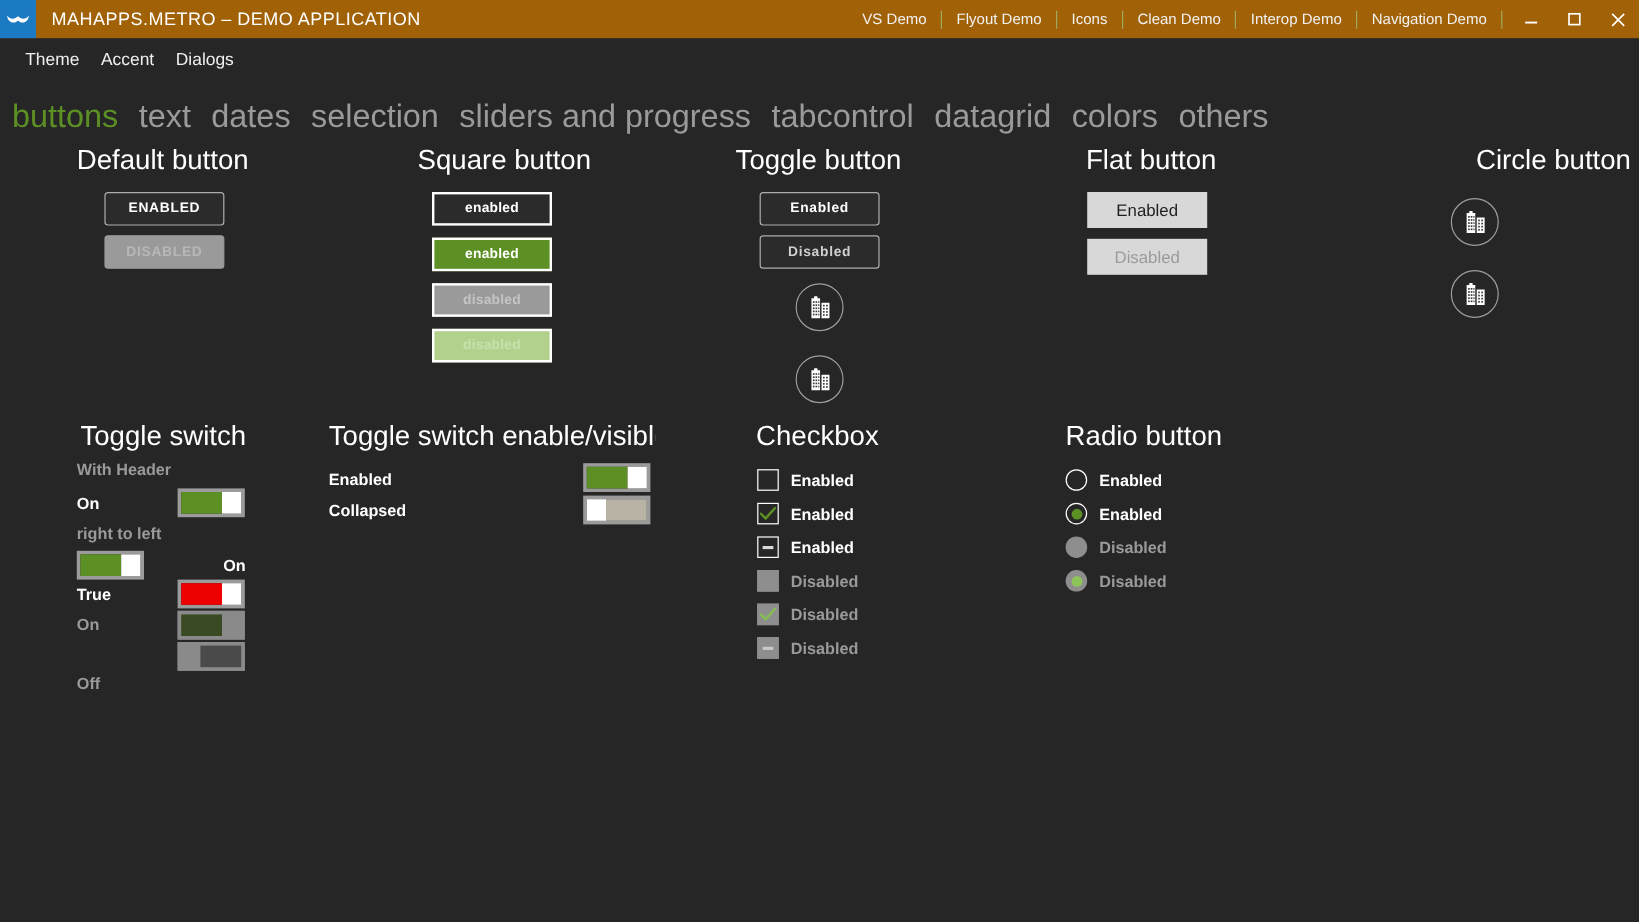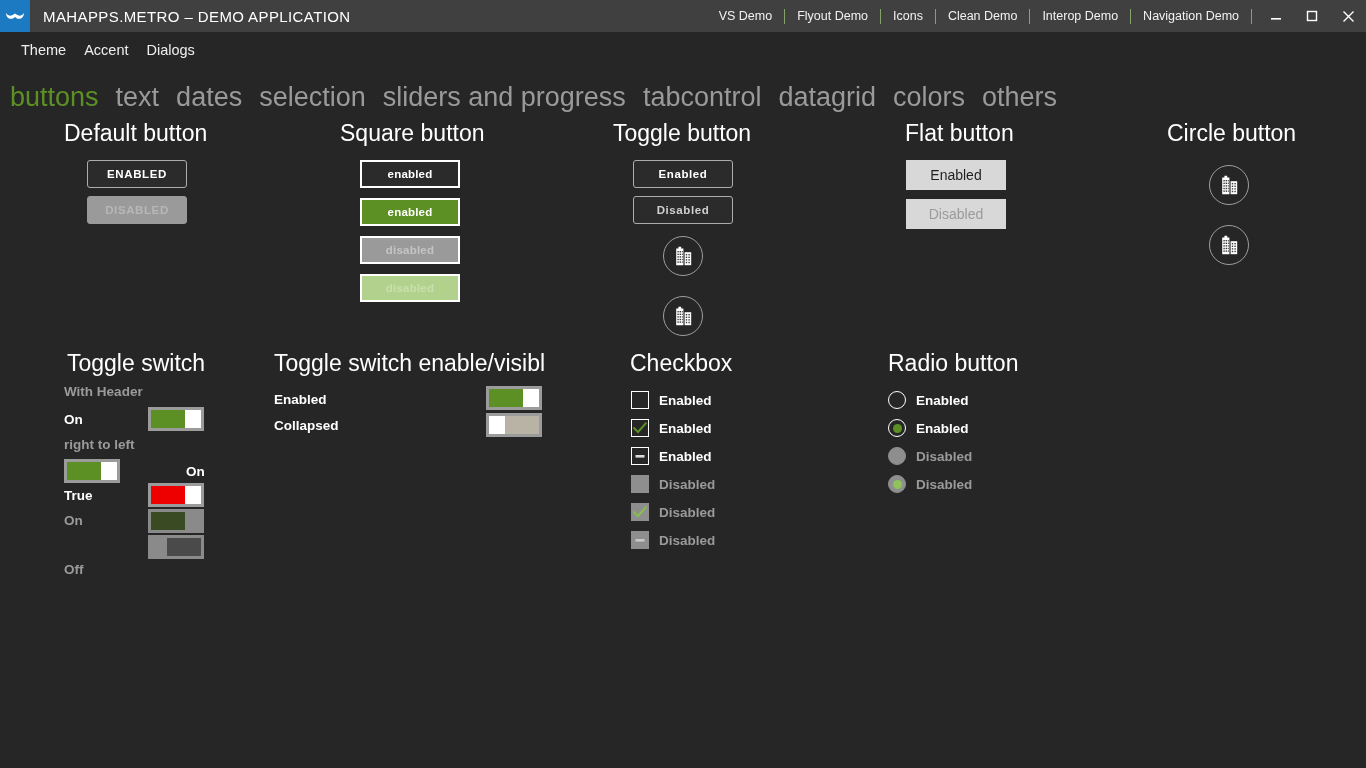--- a/index.html
+++ b/index.html
@@ -6,21 +6,21 @@
   body{
     width:1366px;height:768px;overflow:hidden;
     background:#262626;
     font-family:"Liberation Sans", sans-serif;
     color:#ffffff;
     -webkit-font-smoothing:antialiased;
   }
   
   .titlebar{
     position:absolute;left:0;top:0;width:1366px;height:32px;
-    background:#404040;display:flex;align-items:center;
+    background:#a16207;display:flex;align-items:center;
   }
   .logo-box{
     width:30px;height:32px;background:#1b7ac2;
     display:flex;align-items:center;justify-content:center;flex:0 0 auto;
   }
   .logo-box svg{display:block;}
   .app-title{
     font-size:15px;letter-spacing:.4px;color:#ffffff;
     margin-left:13px;white-space:nowrap;font-weight:400;
   }
@@ -216,21 +216,21 @@
   <div class="tab">colors</div>
   <div class="tab">others</div>
 </div>
 
 <div class="content">
 
   <div class="grp-title" style="left:64px;top:6px;">Default button</div>
   <div class="btn btn-default" style="left:87px;top:46px;">ENABLED</div>
   <div class="btn btn-default disabled" style="left:87px;top:82px;">DISABLED</div>
 
-  <div class="grp-title" style="left:340px;top:6px;">Square button</div>
+  <div class="grp-title" style="left:348px;top:6px;">Square button</div>
   <div class="btn btn-square" style="left:360px;top:46px;">enabled</div>
   <div class="btn btn-square accent" style="left:360px;top:84px;">enabled</div>
   <div class="btn btn-square disabled" style="left:360px;top:122px;">disabled</div>
   <div class="btn btn-square accent-disabled" style="left:360px;top:160px;">disabled</div>
 
   <div class="grp-title" style="left:613px;top:6px;">Toggle button</div>
   <div class="btn btn-toggle" style="left:633px;top:46px;">Enabled</div>
   <div class="btn btn-toggle off" style="left:633px;top:82px;">Disabled</div>
   <div class="btn-circle" style="left:663px;top:122px;">
     <span>
@@ -296,21 +296,21 @@
             <rect x="16.4" y="15.8" width="1.4" height="1.4"></rect>
         </g>
       </svg>
     </span>
   </div>
 
   <div class="grp-title" style="left:905px;top:6px;">Flat button</div>
   <div class="btn btn-flat" style="left:906px;top:46px;">Enabled</div>
   <div class="btn btn-flat disabled" style="left:906px;top:85px;">Disabled</div>
 
-  <div class="grp-title" style="left:1167px;top:6px;">Circle button</div>
+  <div class="grp-title" style="left:1230px;top:6px;">Circle button</div>
   <div class="btn-circle" style="left:1209px;top:51px;">
     <span>
       <svg width="22" height="20" viewBox="0 0 22 20" aria-hidden="true">
         <path d="M6.4 0.8 L6.4 2.6 L4.2 2.6 L4.2 19.2 L11.4 19.2 L11.4 2.6 L9.2 2.6 L9.2 0.8 Z" fill="#ffffff"></path>
         <path d="M12.6 6.2 L19.2 6.2 L19.2 19.2 L12.6 19.2 Z" fill="#ffffff"></path>
         <g fill="#3b3b3b">
           <rect x="5.4" y="5.0" width="1.4" height="1.4"></rect>
             <rect x="7.6" y="5.0" width="1.4" height="1.4"></rect>
             <rect x="9.8" y="5.0" width="1.0" height="1.4"></rect>
           <rect x="5.4" y="7.6" width="1.4" height="1.4"></rect>

